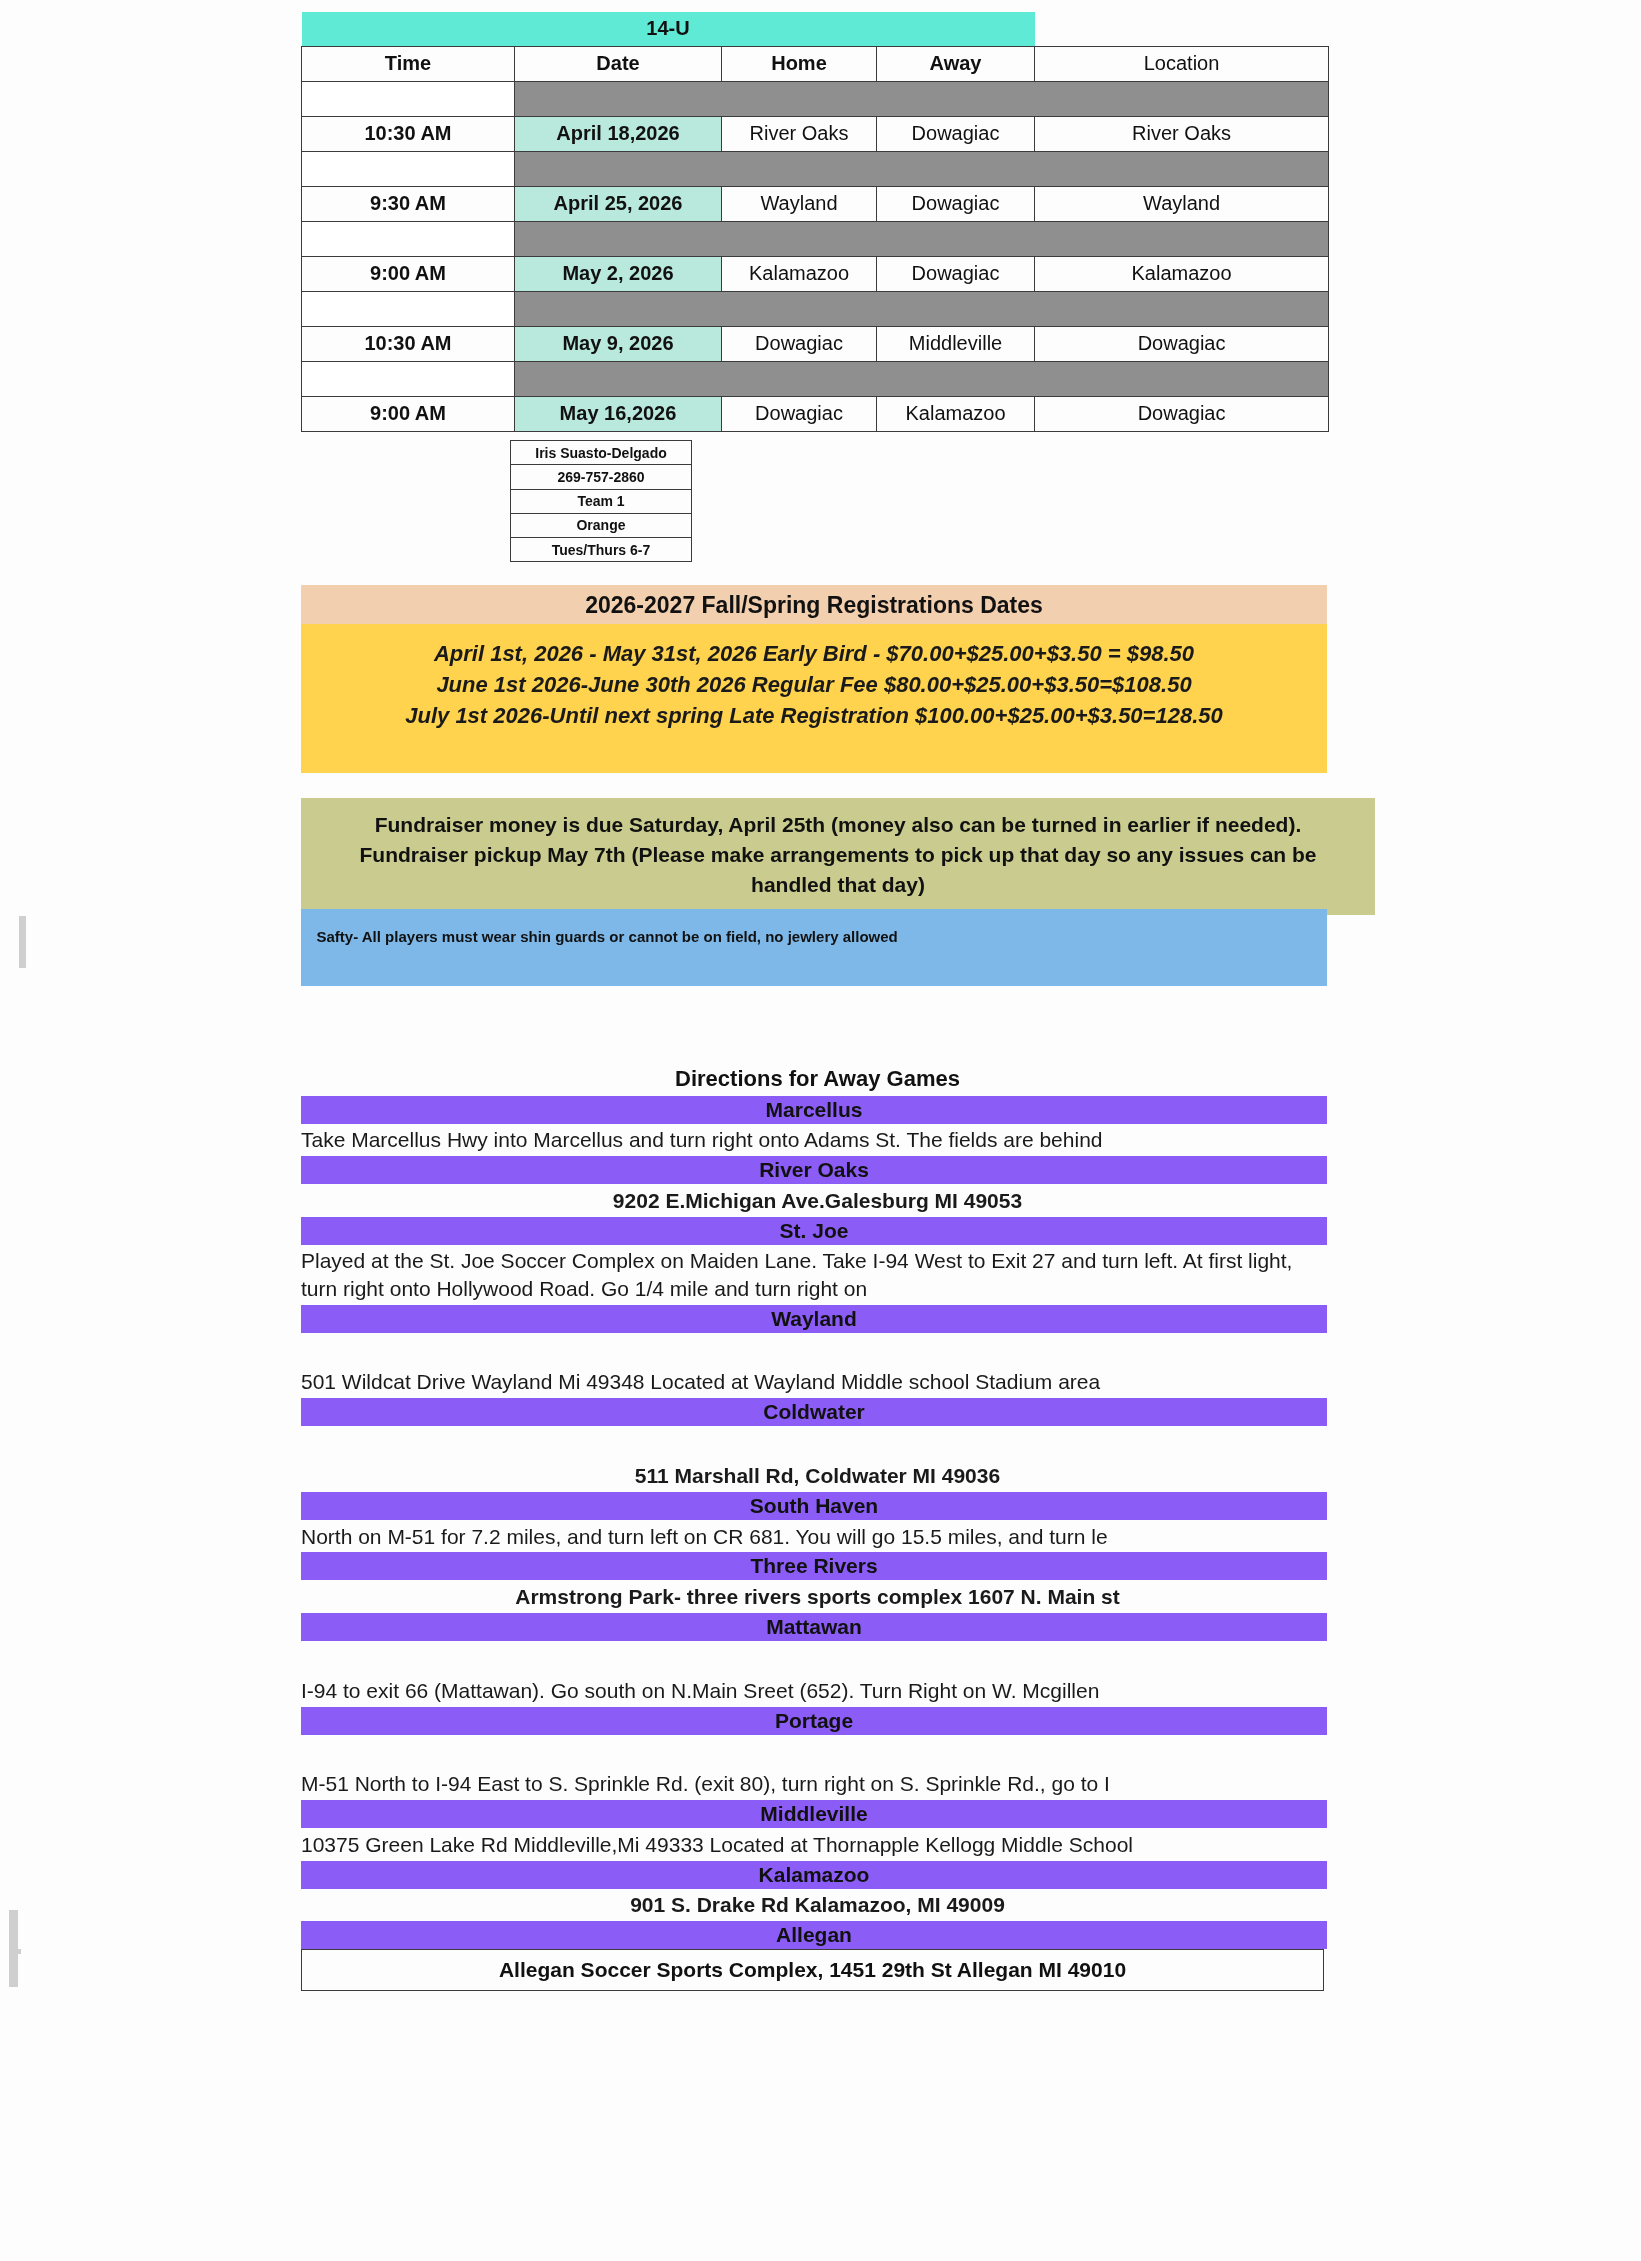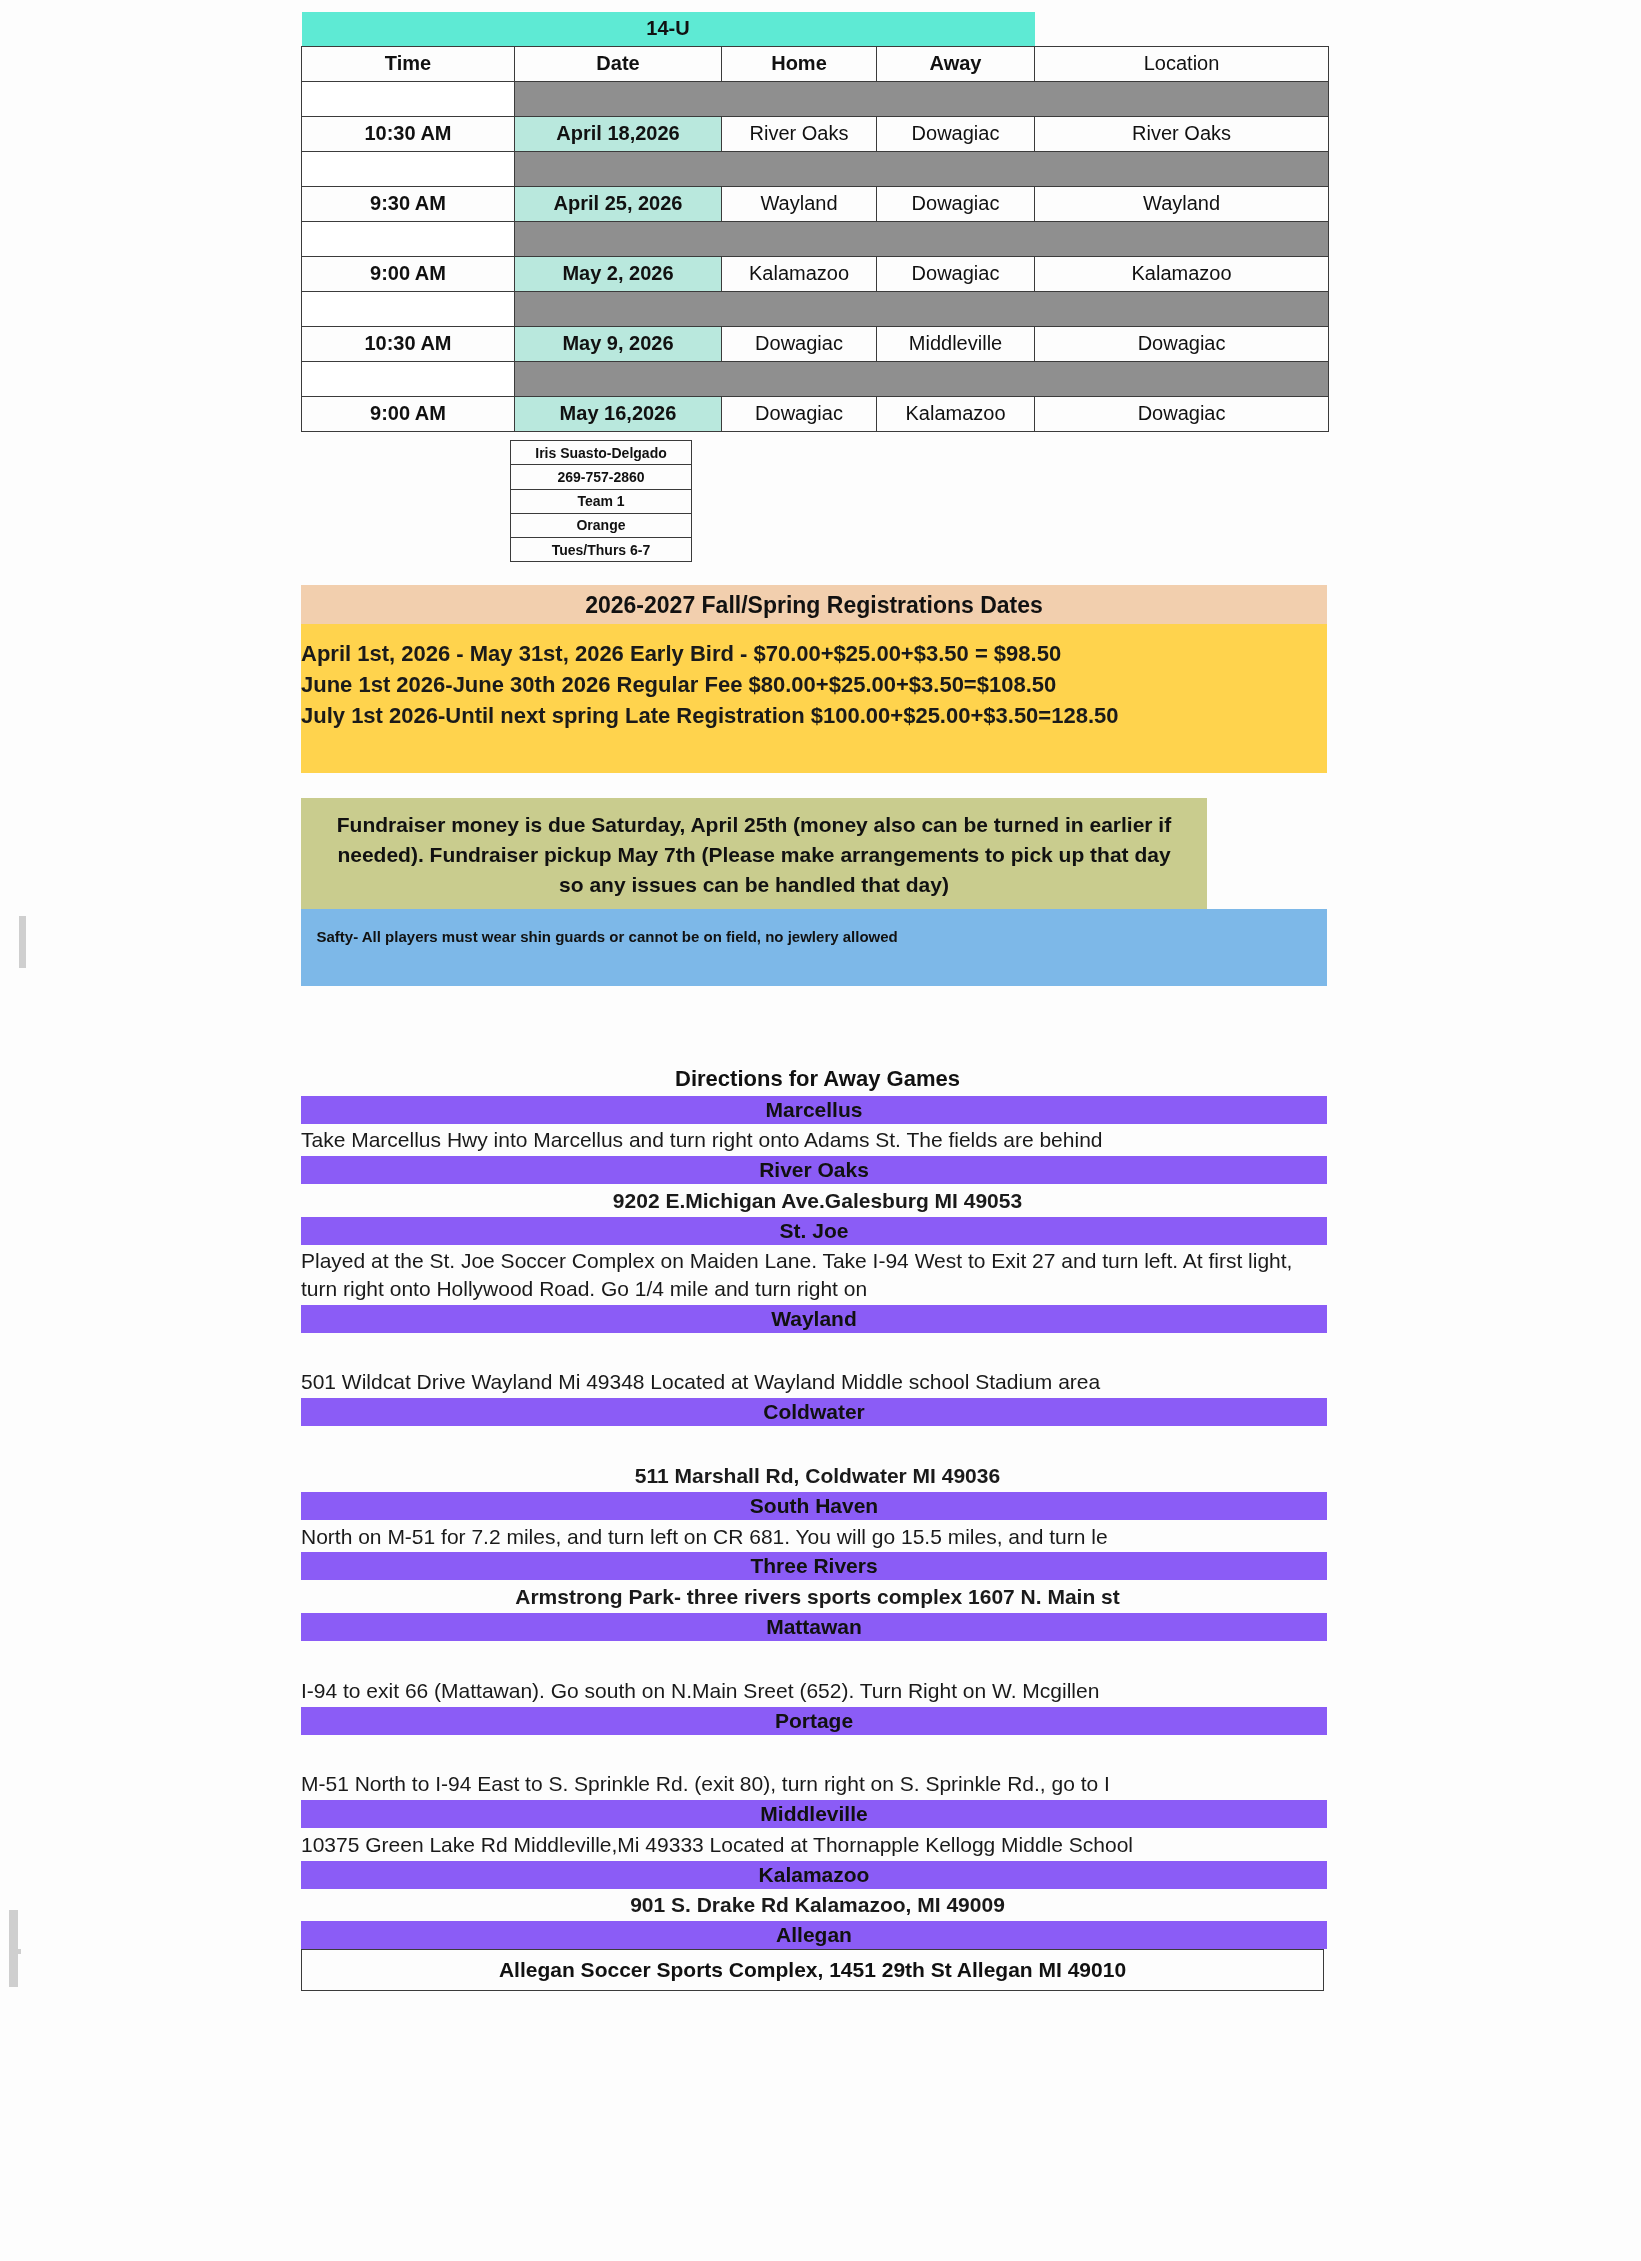--- a/index.html
+++ b/index.html
@@ -120,38 +120,40 @@
   #reg-title {
     background: #f2cfae;
     text-align: center;
     font-weight: bold;
     font-size: 23px;
     padding: 6.5px 0 5.2px 0;
   }
   #reg-body {
     background: #ffd34d;
     padding: 14px 0 20.7px 0;
+    text-align: center;
+    font-style: italic;
   }
   #reg-body div {
     font-weight: bold;
     font-size: 22px;
     line-height: 1.42;
     color: #1a1a1a;
   }
   #reg-pad {
     background: #ffd34d;
     height: 20.7px;
   }
 
   
   #fund-band {
     position: absolute;
     left: 301px;
     top: 798px;
-    width: 906px;
+    width: 1074px;
     background: #c9cc8e;
     padding: 11.6px 31px 14px 31px;
     box-sizing: border-box;
     text-align: center;
   }
   #fund-band p {
     margin: 0;
     font-weight: bold;
     font-size: 21px;
     line-height: 1.45;

